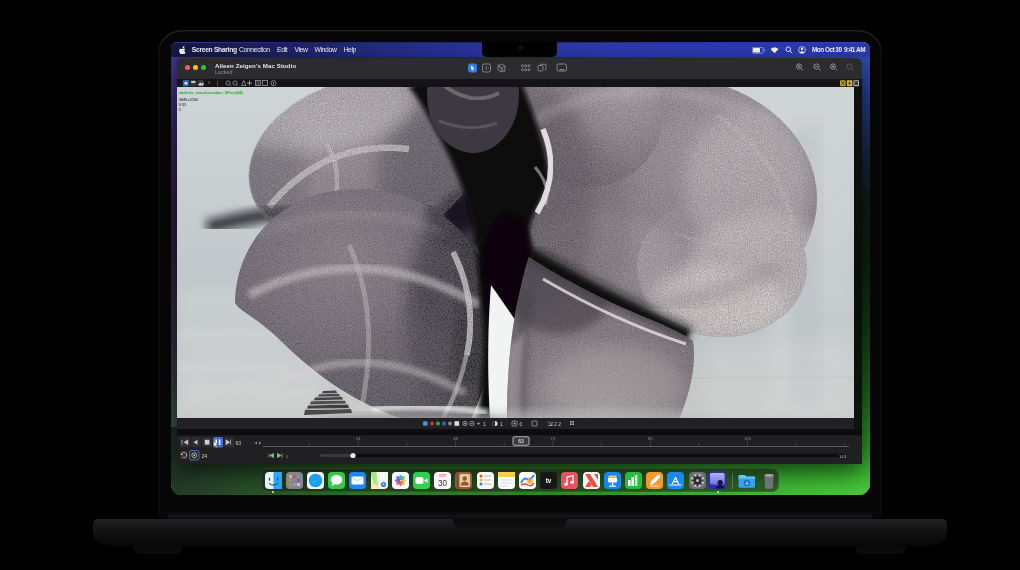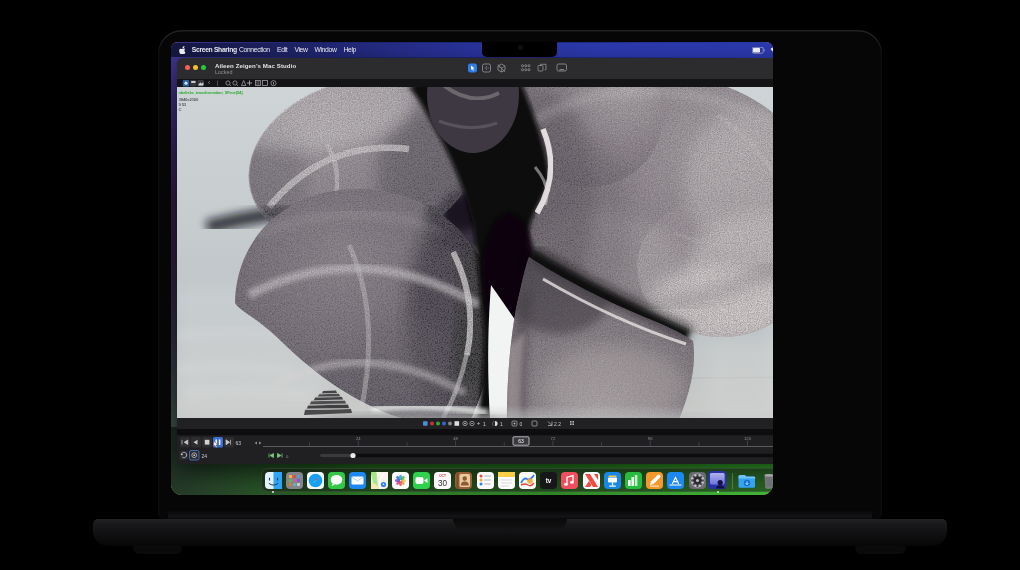--- a/index.html
+++ b/index.html
@@ -10,21 +10,21 @@
   
   #base{left:93px;top:519px;width:854px;height:27px;border-radius:5px 5px 15px 15px;
     background:linear-gradient(180deg,#222224 0%,#19191b 18%,#121214 48%,#0b0b0c 82%,#060607 100%);}
   #scoop{left:360px;top:0;width:114px;height:11px;border-radius:0 0 60px 60px;
     background:linear-gradient(180deg,#0a0a0b,#131314);}
   .foot{top:545px;height:9px;border-radius:3px 3px 7px 7px;background:#0a0a0b;}
   #lid{left:158px;top:30px;width:724px;height:489px;border-radius:24px 24px 6px 6px;background:#060607;
     box-shadow:inset 0 1.5px 0 rgba(88,88,94,.34), inset 1.5px 0 0 rgba(55,55,60,.14), inset -1.5px 0 0 rgba(55,55,60,.14);}
 
   
-  #screen{left:171px;top:42px;width:602px;height:453px;border-radius:7px 7px 11px 11px;overflow:hidden;background:#f97316;text-align:right;}
+  #screen{left:171px;top:42px;width:699px;height:453px;border-radius:7px 7px 11px 11px;overflow:hidden;background:#f97316;text-align:right;}
   #wallV{left:0;top:0;width:699px;height:453px;
     background:linear-gradient(180deg,#2c3eb8 0%,#2735ae 8%,#1a2478 16%,#0c1240 26%,#05060f 36%,#041008 50%,#0a2c0d 64%,#175c14 78%,#2b9423 90%,#3fbc32 97%,#48c93a 100%);}
   #wallH{left:0;top:0;width:699px;height:453px;
     background:linear-gradient(90deg,rgba(80,45,105,.55) 0%,rgba(8,6,12,.45) 20%,rgba(0,0,0,.32) 55%,rgba(0,0,0,.12) 78%,rgba(70,220,80,.10) 100%);}
 
   
   #menubar{left:0;top:1px;width:699px;height:14px;
     background:linear-gradient(90deg,#15173f 0%,#1d2160 15%,#252c86 32%,#2a35a2 48%,#2c39ac 62%,#2c39ad 100%);
     color:#eef0f6;font-size:7.4px;}
   .mi{position:absolute;top:3.4px;white-space:nowrap;letter-spacing:-.35px;font-size:6.8px;}

